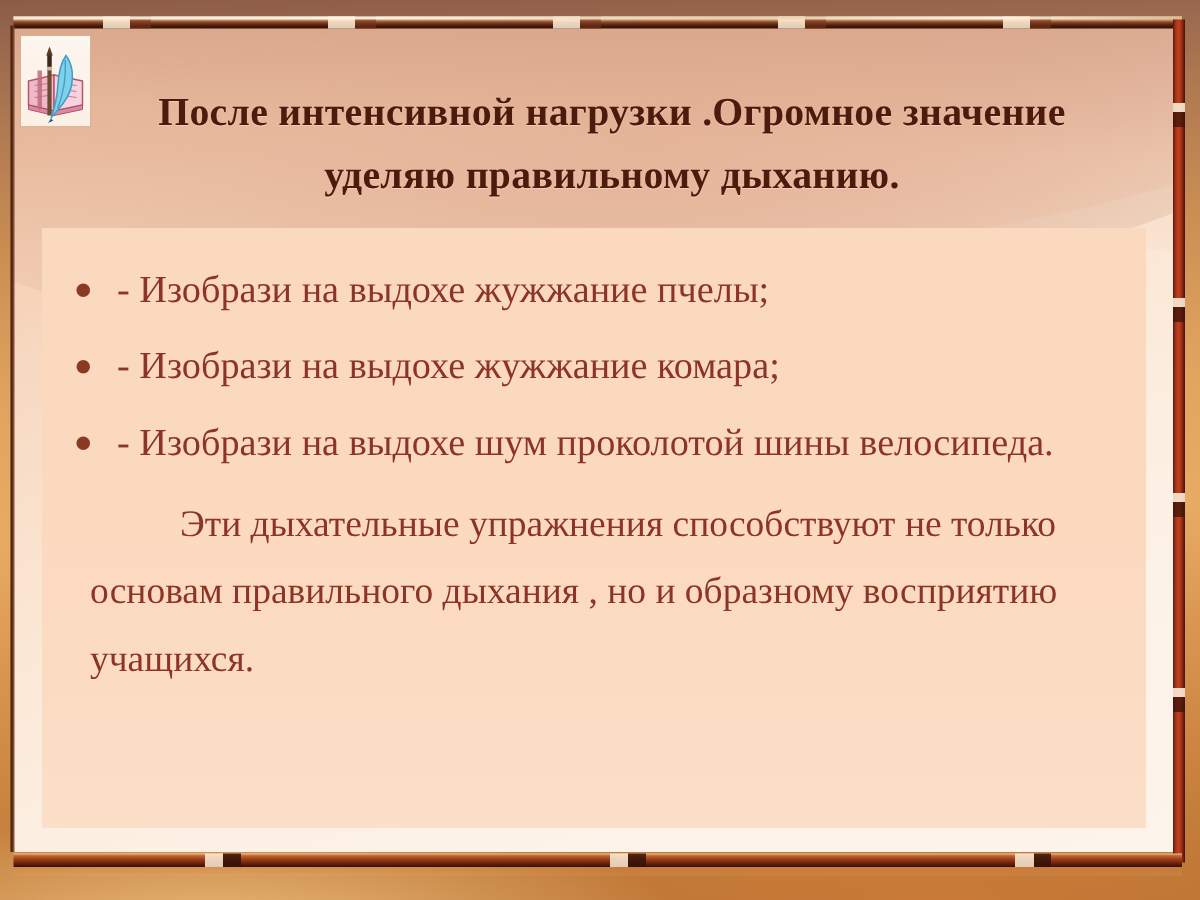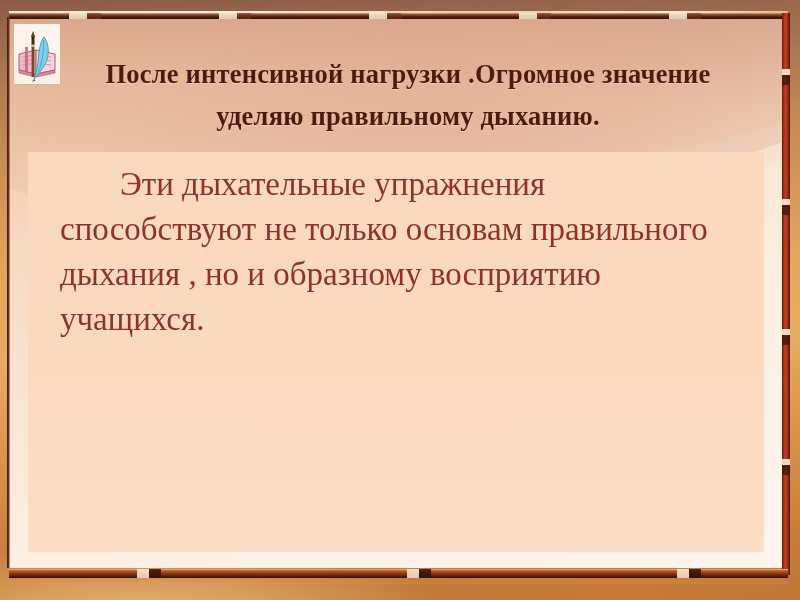--- a/index.html
+++ b/index.html
@@ -257,21 +257,21 @@
     width: 9px;
     height: 9px;
     border-radius: 50%;
     background: #8a3a22;
   }
 
   .para {
     margin: 10px 0 0 0;
     padding: 0 28px 0 32px;
     color: #8c3526;
-    font-size: 33px;
+    font-size: 25px;
     line-height: 45px;
     text-indent: 60px;
     font-family: "Liberation Serif", "DejaVu Serif", serif;
   }
 </style>
 </head>
 <body>
 
 <div class="slide">
 
@@ -315,16 +315,21 @@
 
       <path d="M11 23 L14 23 L14 47 L12.5 50 L11 47 Z" fill="#c06a7f" opacity=".85"></path>
     </svg>
   </div>
 
   <div class="title-block">
     <h1 class="title-text">После интенсивной нагрузки .Огромное значение уделяю правильному дыханию.</h1>
   </div>
 
   <div class="content-panel">
+    <ul class="bullet-list">
+      <li class="bullet-item">- Изобрази на выдохе жужжание пчелы;</li>
+      <li class="bullet-item">- Изобрази на выдохе жужжание комара;</li>
+      <li class="bullet-item">- Изобрази на выдохе шум проколотой шины велосипеда.</li>
+    </ul>
     <p class="para">Эти дыхательные  упражнения способствуют не только  основам правильного дыхания , но и образному восприятию учащихся.</p>
   </div>
 
 </div>
 
 </body></html>

